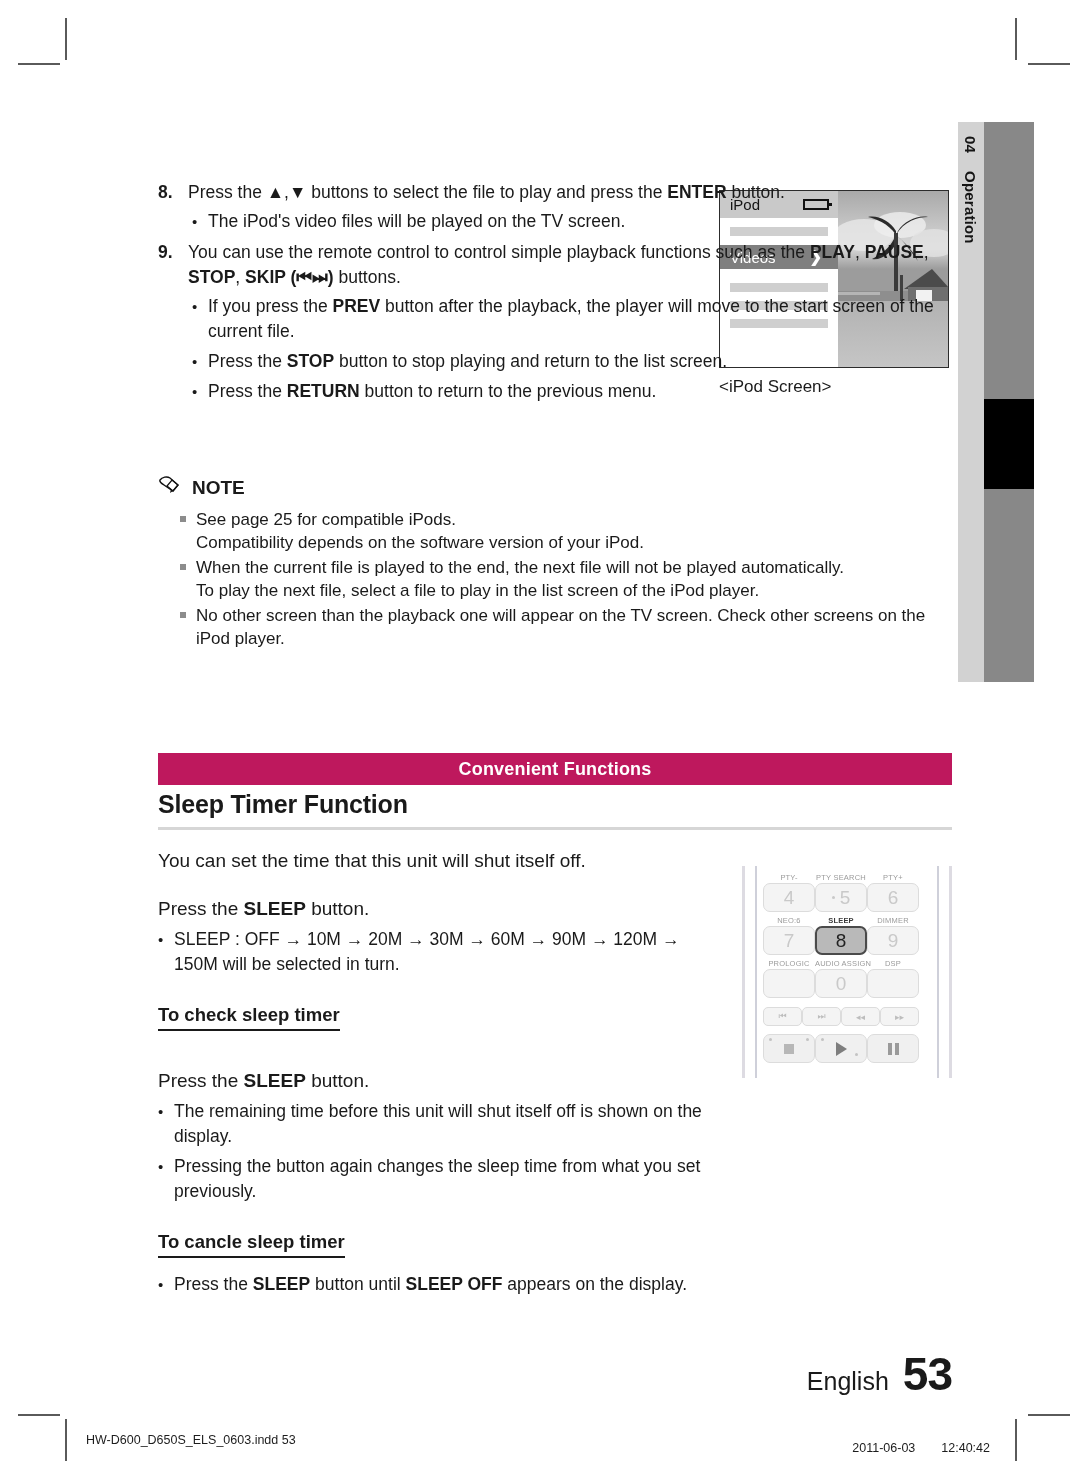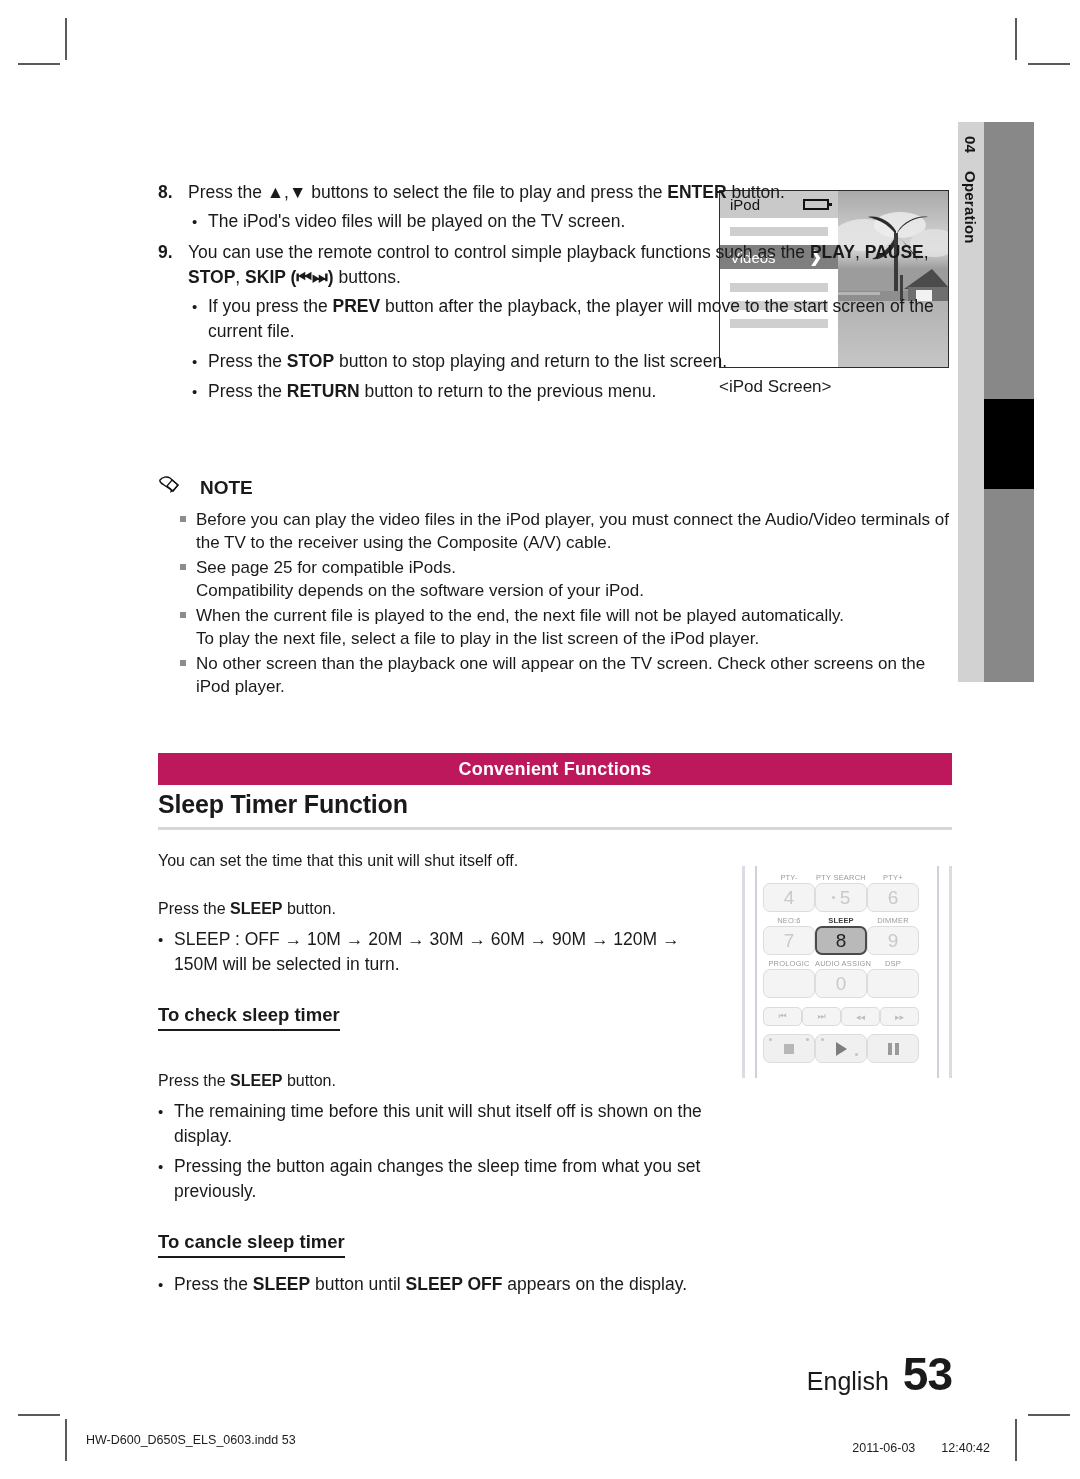--- a/index.html
+++ b/index.html
@@ -213,21 +213,21 @@
     font-weight: bold;
     letter-spacing: -.2px;
   }
   #sleep-rule {
     width: 794px;
     height: 3px;
     background: #d6d6d6;
     margin-bottom: 18px;
   }
   .para {
-    font-size: 16px;
+    font-size: 19px;
     line-height: 25px;
     margin-bottom: 18px;
   }
   .para.tight { margin-bottom: 6px; margin-top: 23px; }
   .subhead {
     font-size: 18.5px;
     font-weight: bold;
     display: inline-block;
     border-bottom: 2px solid #1a1a1a;
     padding-bottom: 3px;
@@ -344,21 +344,21 @@
   
   #note-block {
     position: absolute;
     left: 158px;
     top: 476px;
     width: 800px;
   }
   #note-head {
     display: flex;
     align-items: center;
-    gap: 20px;
+    gap: 12px;
     font-size: 19px;
     font-weight: bold;
     margin-bottom: 9px;
   }
   .note-item {
     display: flex;
     font-size: 17px;
     line-height: 23px;
     margin-bottom: 2px;
     padding-left: 22px;
@@ -520,26 +520,20 @@
         <path d="M15 15 L12 17 L13 13 Z" fill="#111"></path>
       </svg>
     </span>
     <span>NOTE</span>
   </div>
   <div id="note-items">
       <div class="note-item">
         <span class="sq-bullet">
           <i></i>
         </span>
-        <span class="ntext">Before you can play the video files in the iPod player, you must connect the Audio/Video terminals of the TV to the receiver using the Composite (A/V) cable.</span>
-      </div>
-      <div class="note-item">
-        <span class="sq-bullet">
-          <i></i>
-        </span>
         <span class="ntext">See page 25 for compatible iPods.<br>Compatibility depends on the software version of your iPod.</span>
       </div>
       <div class="note-item">
         <span class="sq-bullet">
           <i></i>
         </span>
         <span class="ntext">When the current file is played to the end, the next file will not be played automatically.<br>To play the next file, select a file to play in the list screen of the iPod player.</span>
       </div>
       <div class="note-item">
         <span class="sq-bullet">

